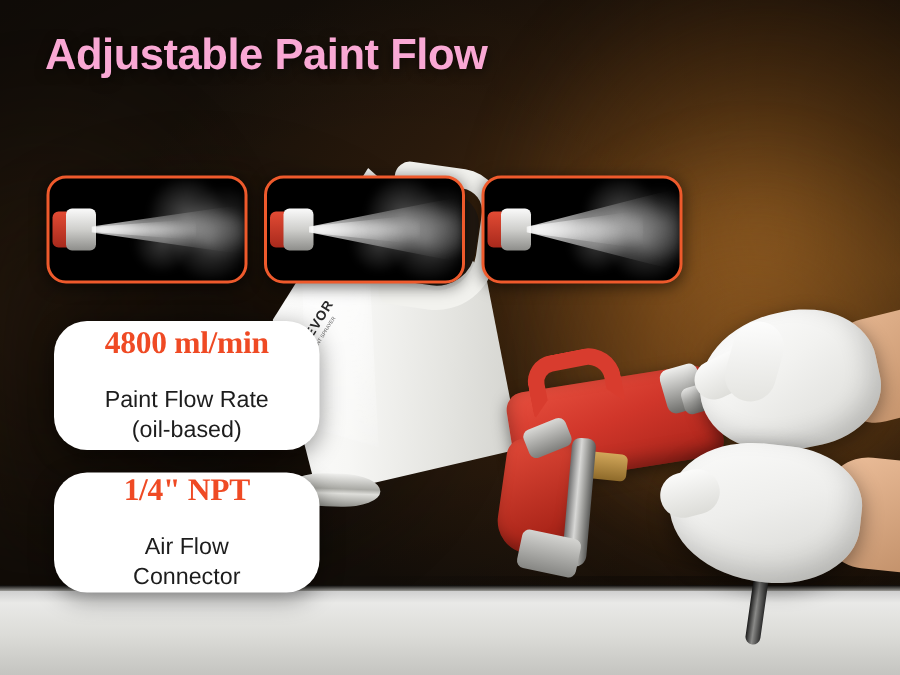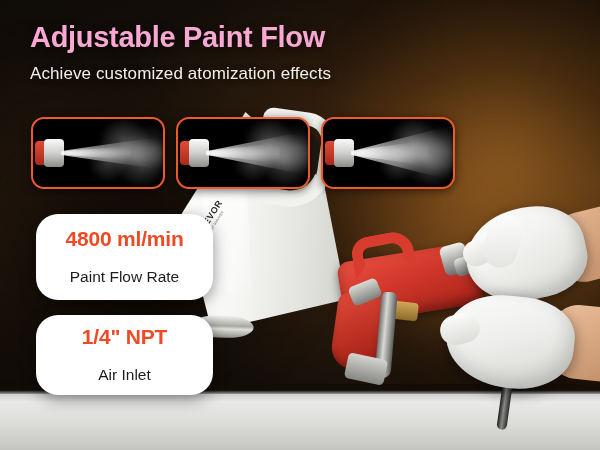--- a/index.html
+++ b/index.html
@@ -282,21 +282,21 @@
     position:absolute; left:36px;
     background:#fff; border-radius:22px;
     display:flex; flex-direction:column; align-items:center; justify-content:center;
     box-shadow:0 4px 16px rgba(0,0,0,.42);
     text-align:center;
   }
   .badge1 { top:214px; width:177px; height:86px; }
   .badge2 { top:315px; width:177px; height:80px; }
   .badge-val {
     font-size:21px; font-weight:700; color:#ef4a24;
-    line-height:1.1; letter-spacing:-.2px;
+    line-height:1.1; letter-spacing:-.2px;font-family:Liberation Serif, serif;
   }
   .badge-l1 { font-size:15.5px; color:#1d1d1d; line-height:1.28; margin-top:17px; }
   .badge-l2 { font-size:15.5px; color:#1d1d1d; line-height:1.28; }
 </style>
 </head>
 <body>
 
 <div class="stage">
 
   <div class="bg-base"></div>
@@ -339,21 +339,20 @@
 
   <div class="hand arm-top"></div>
   <div class="hand arm-bot"></div>
   <div class="hand glove-top"></div>
   <div class="hand glove-top-f1"></div>
   <div class="hand glove-top-f2"></div>
   <div class="hand glove-bot"></div>
   <div class="hand glove-bot-f1"></div>
 
   <div class="title">Adjustable Paint Flow</div>
-  <div class="subtitle">Achieve customized atomization effects</div>
 
   <div class="spray-row">
 
     <div class="spray-box sb1">
       <div class="noz">
         <div class="noz-red"></div>
         <div class="noz-cap"></div>
       </div>
       <div class="plume">
         <i class="p-a"></i>
@@ -384,20 +383,22 @@
         <i class="p-b"></i>
         <div class="mist"></div>
       </div>
     </div>
 
   </div>
 
   <div class="badge badge1">
     <div class="badge-val">4800 ml/min</div>
     <div class="badge-l1">Paint Flow Rate</div>
+    <div class="badge-l2">(oil-based)</div>
   </div>
 
   <div class="badge badge2">
     <div class="badge-val">1/4" NPT</div>
-    <div class="badge-l1">Air Inlet</div>
+    <div class="badge-l1">Air Flow</div>
+    <div class="badge-l2">Connector</div>
   </div>
 
 </div>
 
 </body></html>

